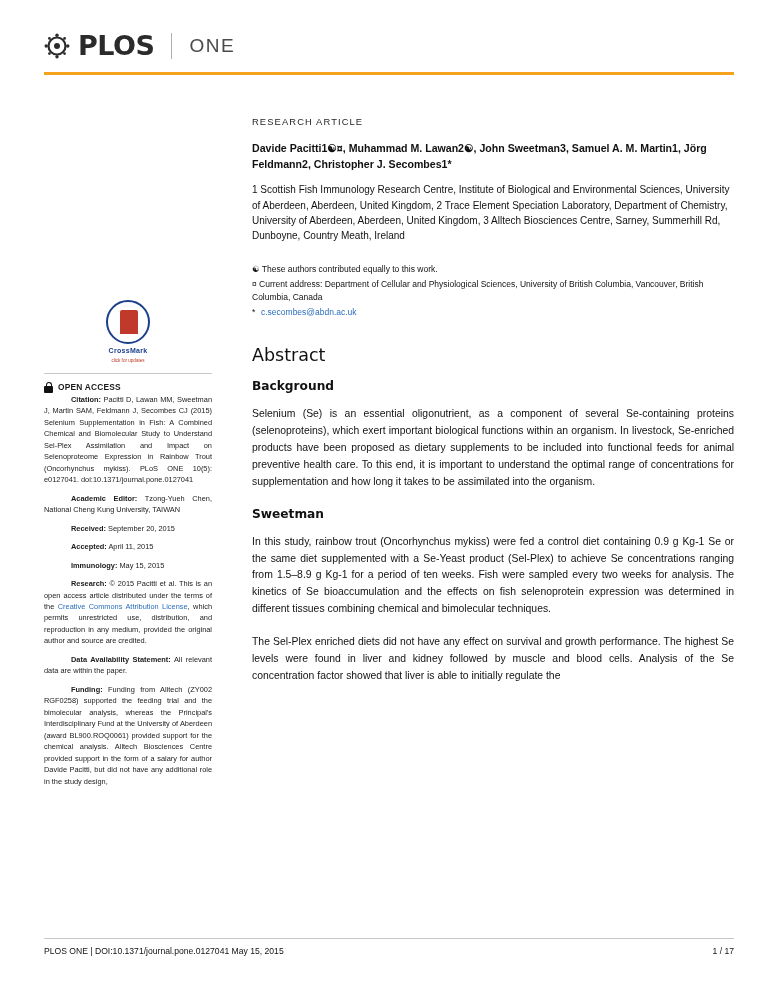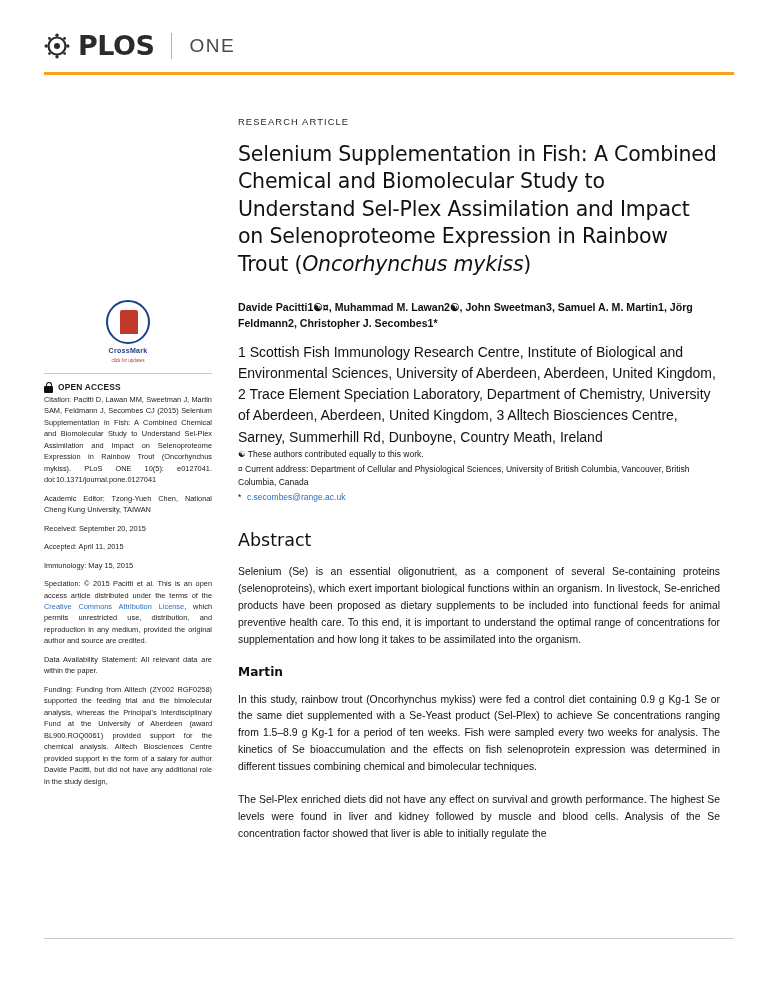--- a/index.html
+++ b/index.html
@@ -137,27 +137,27 @@
     top: 0; left: 1.5px;
     width: 6px; height: 6px;
     border: 1.4px solid #111;
     border-bottom: none;
     border-radius: 3px 3px 0 0;
   }
   .leftcol p {
     margin: 0 0 7px 0;
     text-align: justify;
   }
-  .leftcol .lbl { font-weight: normal; }
+  .leftcol .lbl { font-weight: bold; margin-left: 27px; }
   .leftcol a { color: #2a6ebb; text-decoration: none; }
 
   
   .rightcol {
     position: absolute;
-    left: 238px;
+    left: 252px;
     top: 116px;
     width: 482px;
   }
   .kicker {
     font-size: 9.4px;
     letter-spacing: 1.1px;
     color: #231f20;
     margin-bottom: 14px;
   }
   h1.title {
@@ -171,24 +171,24 @@
   }
   h1.title i { font-style: italic; }
   .authors {
     font-size: 10.6px;
     font-weight: bold;
     line-height: 1.48;
     color: #111;
     margin-bottom: 10px;
   }
   .affils {
-    font-size: 14px;
+    font-size: 10px;
     line-height: 1.52;
     color: #111;
-    margin-bottom: 0;
+    margin-bottom: 20px;
   }
   .notes {
     font-size: 8.5px;
     line-height: 1.6;
     color: #111;
   }
   .notes div { margin-bottom: 1px; }
   .notes a { color: #2a6ebb; text-decoration: none; }
   .sym { display: inline-block; width: 9px; }
 
@@ -296,55 +296,59 @@
 
     <p>
       <span class="lbl">Accepted:</span><span> April 11, 2015</span>
     </p>
 
     <p>
       <span class="lbl">Immunology:</span><span> May 15, 2015</span>
     </p>
 
     <p>
-      <span class="lbl">Speciation:</span><span> © 2015 Pacitti et al. This is an open access article distributed under the terms of the </span><a href="#">Creative Commons Attribution License</a><span>, which permits unrestricted use, distribution, and reproduction in any medium, provided the original author and source are credited.</span>
+      <span class="lbl">Research:</span><span> © 2015 Pacitti et al. This is an open access article distributed under the terms of the </span><a href="#">Creative Commons Attribution License</a><span>, which permits unrestricted use, distribution, and reproduction in any medium, provided the original author and source are credited.</span>
     </p>
 
     <p>
       <span class="lbl">Data Availability Statement:</span><span> All relevant data are within the paper.</span>
     </p>
 
     <p>
       <span class="lbl">Funding:</span><span> Funding from Alltech (ZY002 RGF0258) supported the feeding trial and the bimolecular analysis, whereas the Principal's Interdisciplinary Fund at the University of Aberdeen (award BL900.ROQ0061) provided support for the chemical analysis. Alltech Biosciences Centre provided support in the form of a salary for author Davide Pacitti, but did not have any additional role in the study design,</span>
     </p>
   </div>
 
   <div class="rightcol">
 
     <div class="kicker">RESEARCH ARTICLE</div>
 
-    <h1 class="title"><span>Selenium Supplementation in Fish: A Combined Chemical and Biomolecular Study to Understand Sel-Plex Assimilation and Impact on Selenoproteome Expression in Rainbow Trout (</span><i>Oncorhynchus mykiss</i><span>)</span></h1>
 
     <div class="authors">Davide Pacitti1☯¤, Muhammad M. Lawan2☯, John Sweetman3, Samuel A. M. Martin1, Jörg Feldmann2, Christopher J. Secombes1*</div>
 
     <div class="affils">1 Scottish Fish Immunology Research Centre, Institute of Biological and Environmental Sciences, University of Aberdeen, Aberdeen, United Kingdom, 2 Trace Element Speciation Laboratory, Department of Chemistry, University of Aberdeen, Aberdeen, United Kingdom, 3 Alltech Biosciences Centre, Sarney, Summerhill Rd, Dunboyne, Country Meath, Ireland</div>
 
     <div class="notes">
       <div>☯ These authors contributed equally to this work.</div>
       <div>¤ Current address: Department of Cellular and Physiological Sciences, University of British Columbia, Vancouver, British Columbia, Canada</div>
       <div>
-        <span class="sym">*</span><a href="#">c.secombes@range.ac.uk</a>
+        <span class="sym">*</span><a href="#">c.secombes@abdn.ac.uk</a>
       </div>
     </div>
 
     <h2 class="abstract-h">Abstract</h2>
 
+    <h3 class="sec">Background</h3>
     <p class="body-p">Selenium (Se) is an essential oligonutrient, as a component of several Se-containing proteins (selenoproteins), which exert important biological functions within an organism. In livestock, Se-enriched products have been proposed as dietary supplements to be included into functional feeds for animal preventive health care. To this end, it is important to understand the optimal range of concentrations for supplementation and how long it takes to be assimilated into the organism.</p>
 
-    <h3 class="sec">Martin</h3>
+    <h3 class="sec">Sweetman</h3>
     <p class="body-p">In this study, rainbow trout (Oncorhynchus mykiss) were fed a control diet containing 0.9 g Kg-1 Se or the same diet supplemented with a Se-Yeast product (Sel-Plex) to achieve Se concentrations ranging from 1.5–8.9 g Kg-1 for a period of ten weeks. Fish were sampled every two weeks for analysis. The kinetics of Se bioaccumulation and the effects on fish selenoprotein expression was determined in different tissues combining chemical and bimolecular techniques.</p>
 
     <p class="body-p">The Sel-Plex enriched diets did not have any effect on survival and growth performance. The highest Se levels were found in liver and kidney followed by muscle and blood cells. Analysis of the Se concentration factor showed that liver is able to initially regulate the</p>
   </div>
 
   <div class="footer-rule"></div>
+  <div class="footer">
+    <span>PLOS ONE | DOI:10.1371/journal.pone.0127041   May 15, 2015</span>
+    <span>1 / 17</span>
+  </div>
 
 </div>
 
 </body></html>

